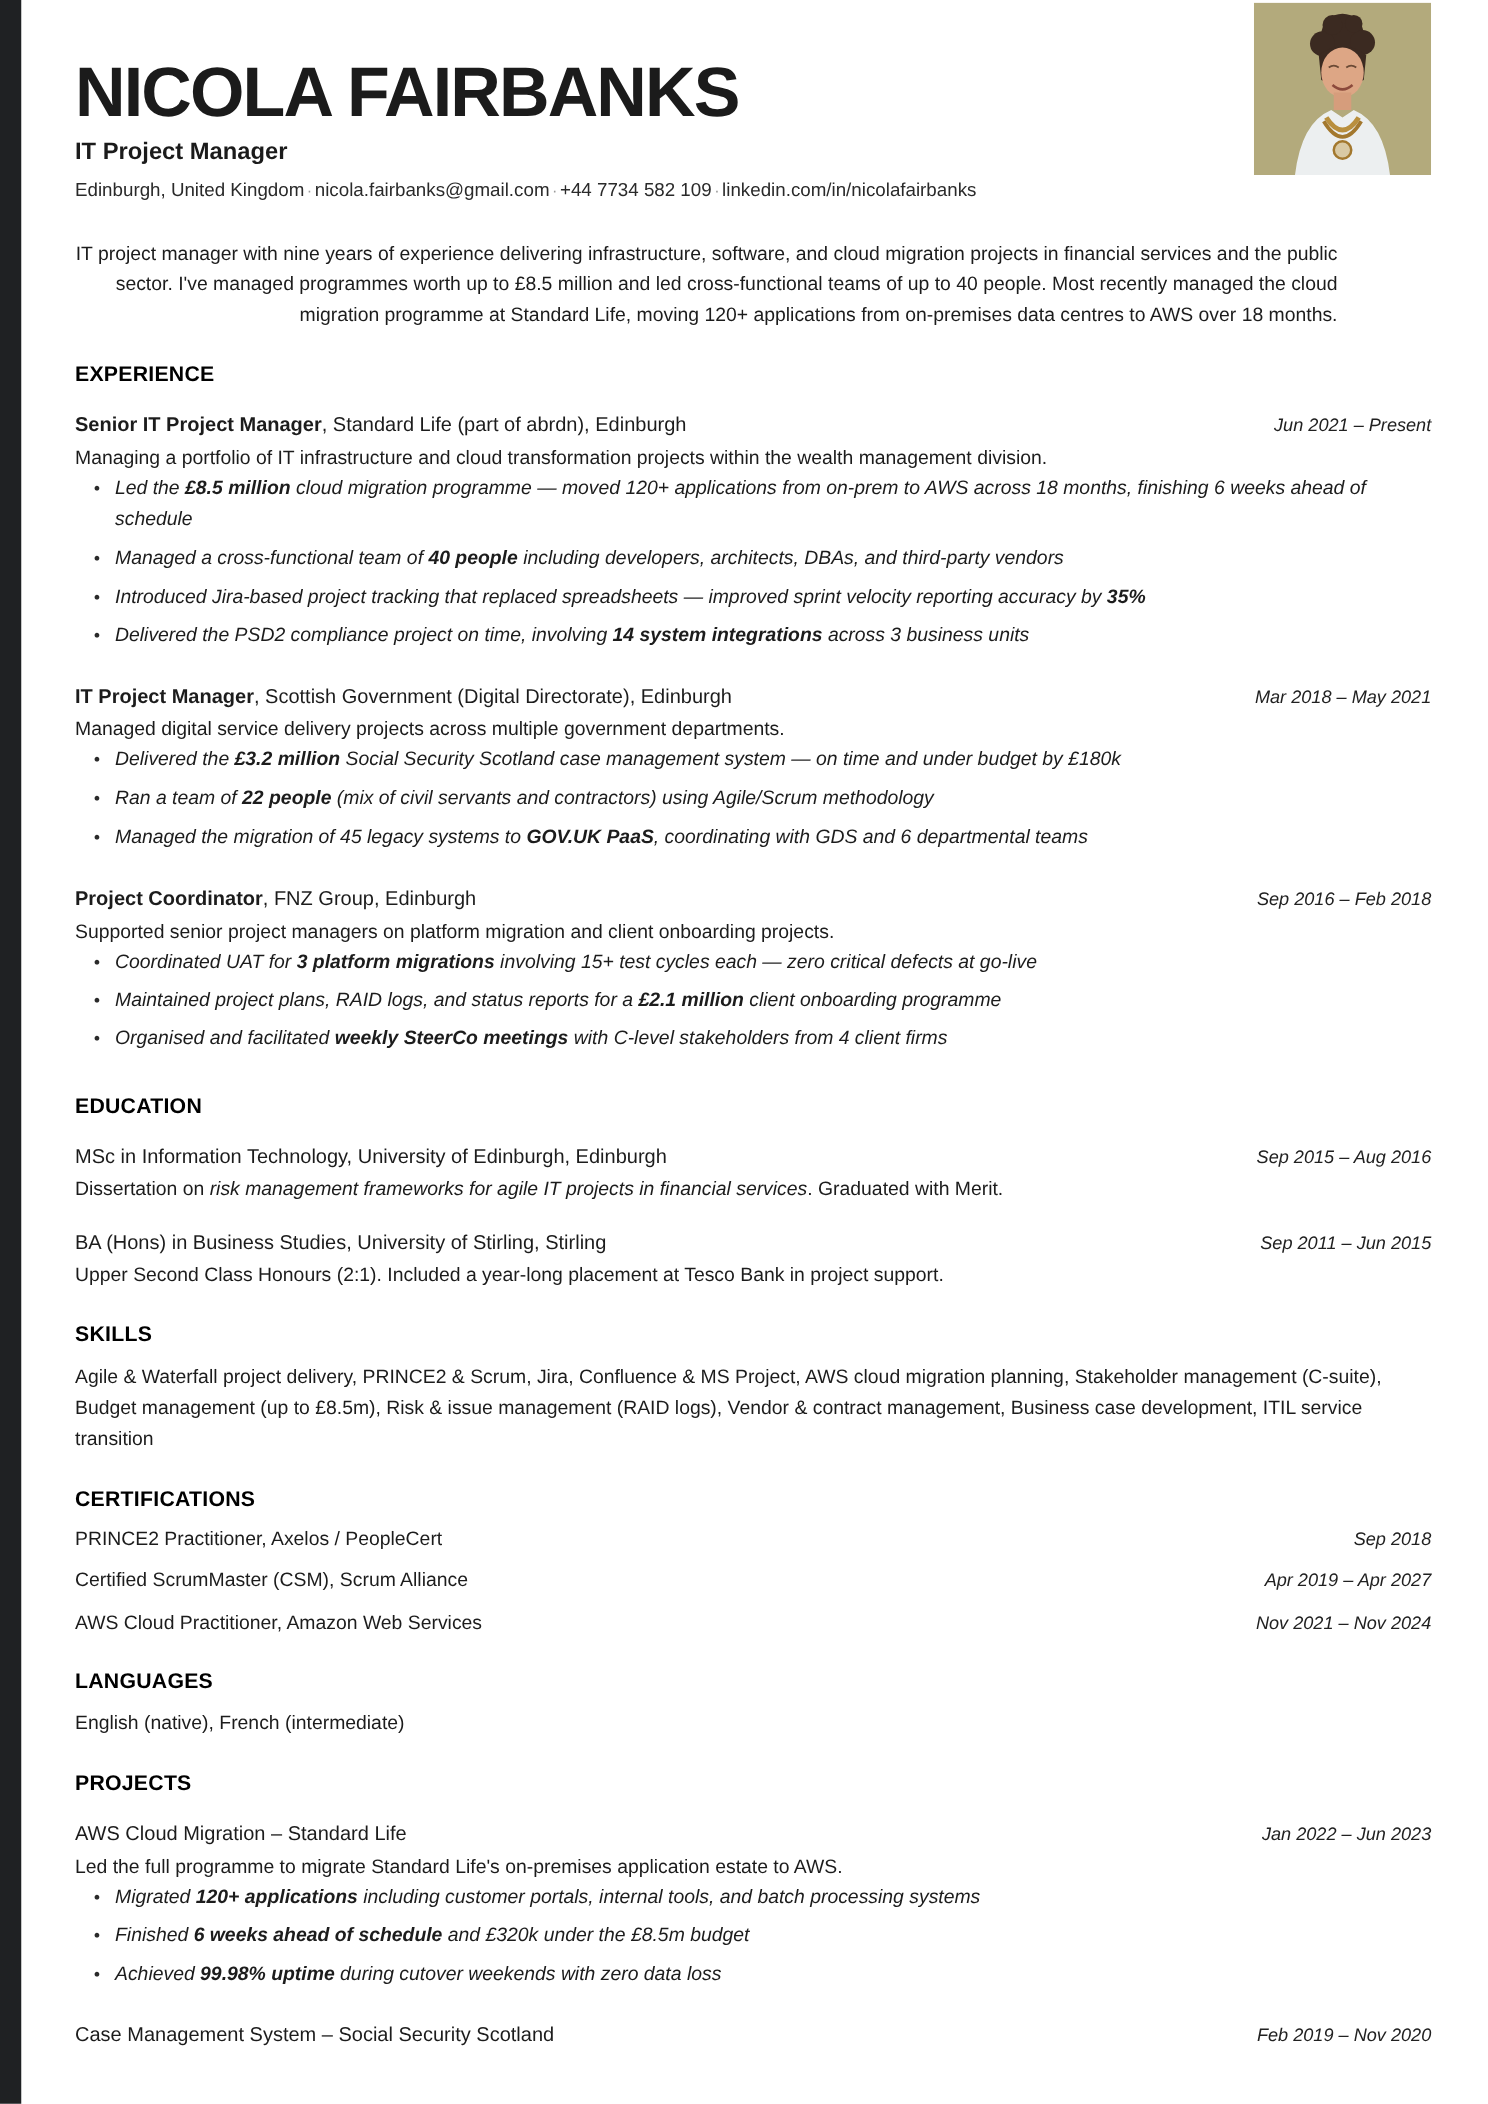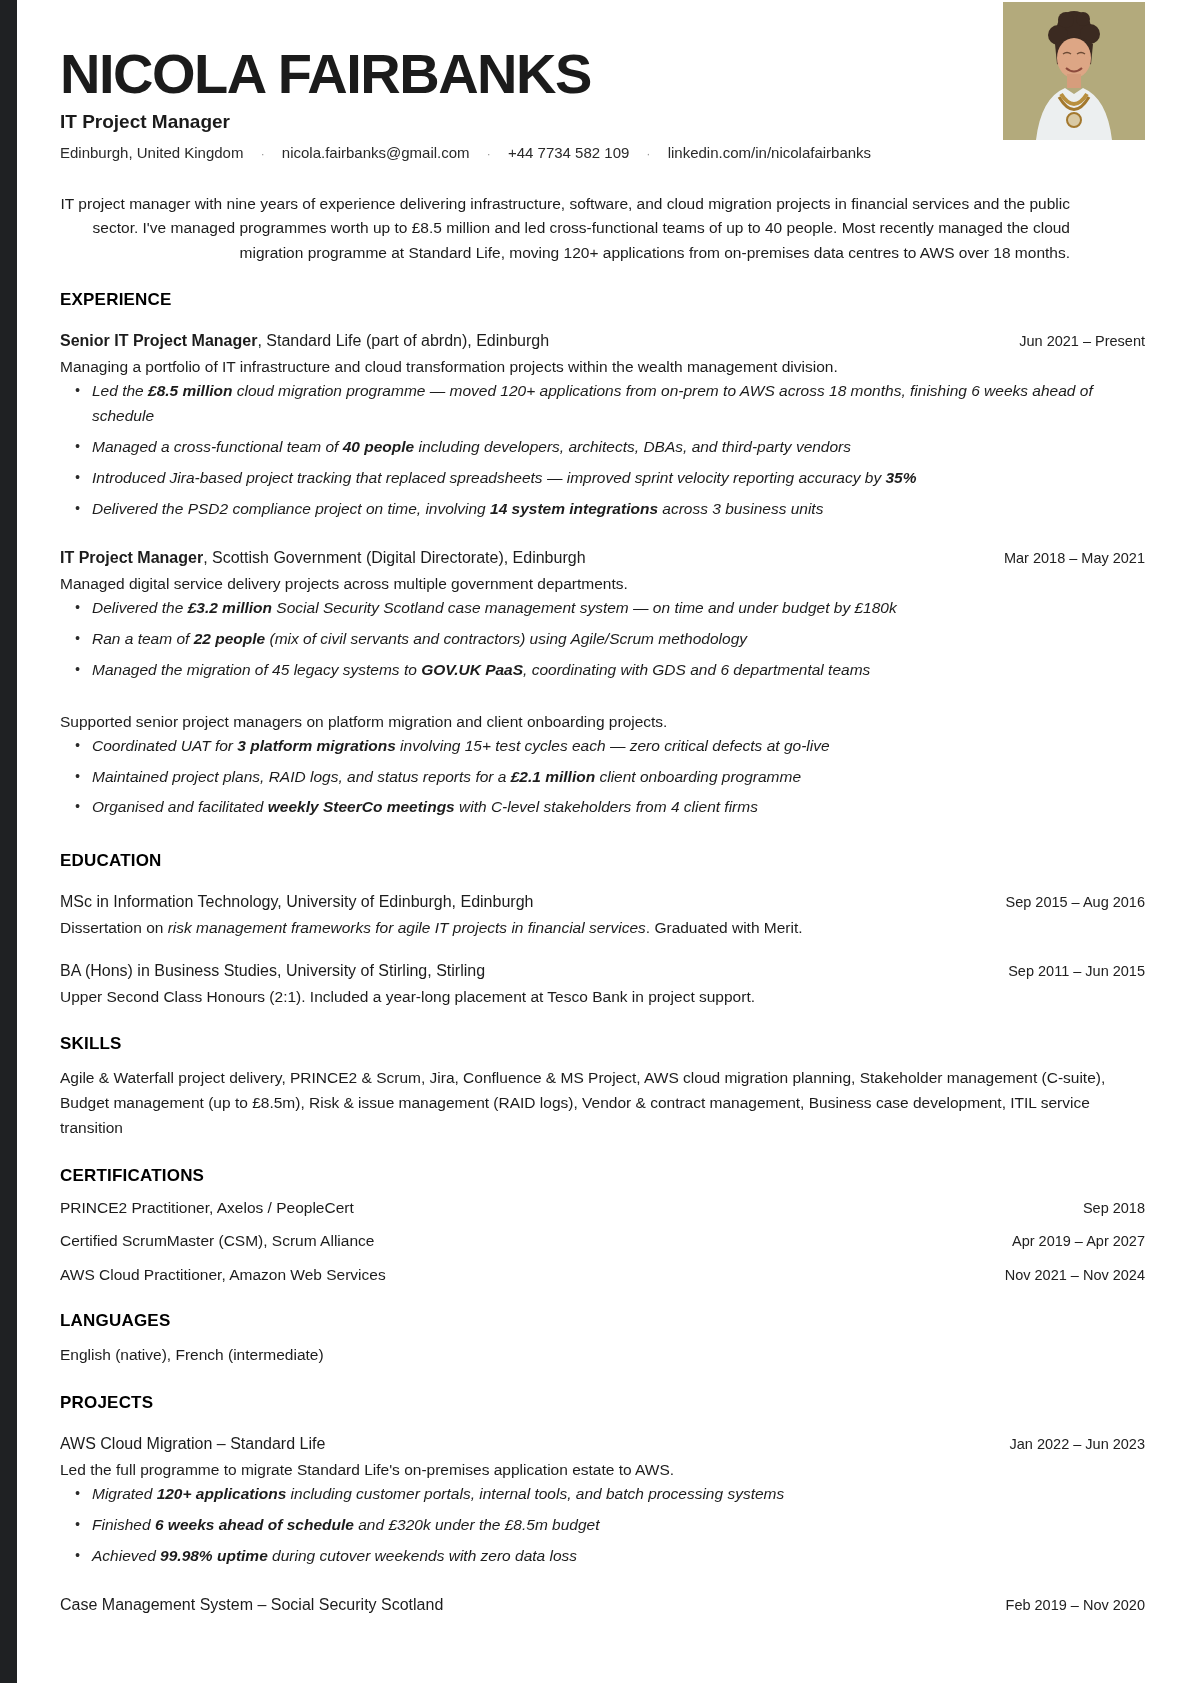--- a/index.html
+++ b/index.html
@@ -39,21 +39,21 @@
     font-size: 19px;
     font-weight: 700;
     color: #1b1b1b;
   }
   .contact-line {
     margin-top: 11px;
     font-size: 15px;
     color: #2a2a2a;
     display: flex;
     align-items: baseline;
-    gap: 17px;
+    gap: 2px;
   }
   .contact-line .sep { color: #9a9a9a; font-size: 13px; }
   .photo {
     position: absolute;
     top: 2px;
     right: 45px;
     width: 142px;
     height: 138px;
     overflow: hidden;
   }
@@ -76,20 +76,21 @@
   .entry { margin-top: 19px; }
   .entry-row {
     display: flex;
     justify-content: space-between;
     align-items: baseline;
   }
   .entry-title { font-size: 16px; line-height: 1.5; }
   .entry-title .b { font-weight: 700; }
   .dates {
     font-size: 14.5px;
+    font-style: italic;
     color: #212121;
     white-space: nowrap;
     margin-left: 24px;
   }
   .entry-sub { font-size: 15.5px; line-height: 1.55; margin-top: 2px; }
   .entry-sub .i { font-style: italic; }
   ul.bullets {
     list-style: none;
     padding-left: 32px;
     font-style: italic;
@@ -191,20 +192,24 @@
     </div>
     <div class="entry-sub">Managed digital service delivery projects across multiple government departments.</div>
     <ul class="bullets">
       <li><span>Delivered the </span><span class="b">£3.2 million</span><span> Social Security Scotland case management system — on time and under budget by £180k</span></li>
       <li><span>Ran a team of </span><span class="b">22 people</span><span> (mix of civil servants and contractors) using Agile/Scrum methodology</span></li>
       <li><span>Managed the migration of 45 legacy systems to </span><span class="b">GOV.UK PaaS</span><span>, coordinating with GDS and 6 departmental teams</span></li>
     </ul>
   </div>
 
   <div class="entry">
+    <div class="entry-row">
+      <div class="entry-title"><span class="b">Project Coordinator</span><span>, FNZ Group, Edinburgh</span></div>
+      <div class="dates">Sep 2016 – Feb 2018</div>
+    </div>
     <div class="entry-sub">Supported senior project managers on platform migration and client onboarding projects.</div>
     <ul class="bullets">
       <li><span>Coordinated UAT for </span><span class="b">3 platform migrations</span><span> involving 15+ test cycles each — zero critical defects at go-live</span></li>
       <li><span>Maintained project plans, RAID logs, and status reports for a </span><span class="b">£2.1 million</span><span> client onboarding programme</span></li>
       <li><span>Organised and facilitated </span><span class="b">weekly SteerCo meetings</span><span> with C-level stakeholders from 4 client firms</span></li>
     </ul>
   </div>
 
   <div class="section-heading">EDUCATION</div>
 

